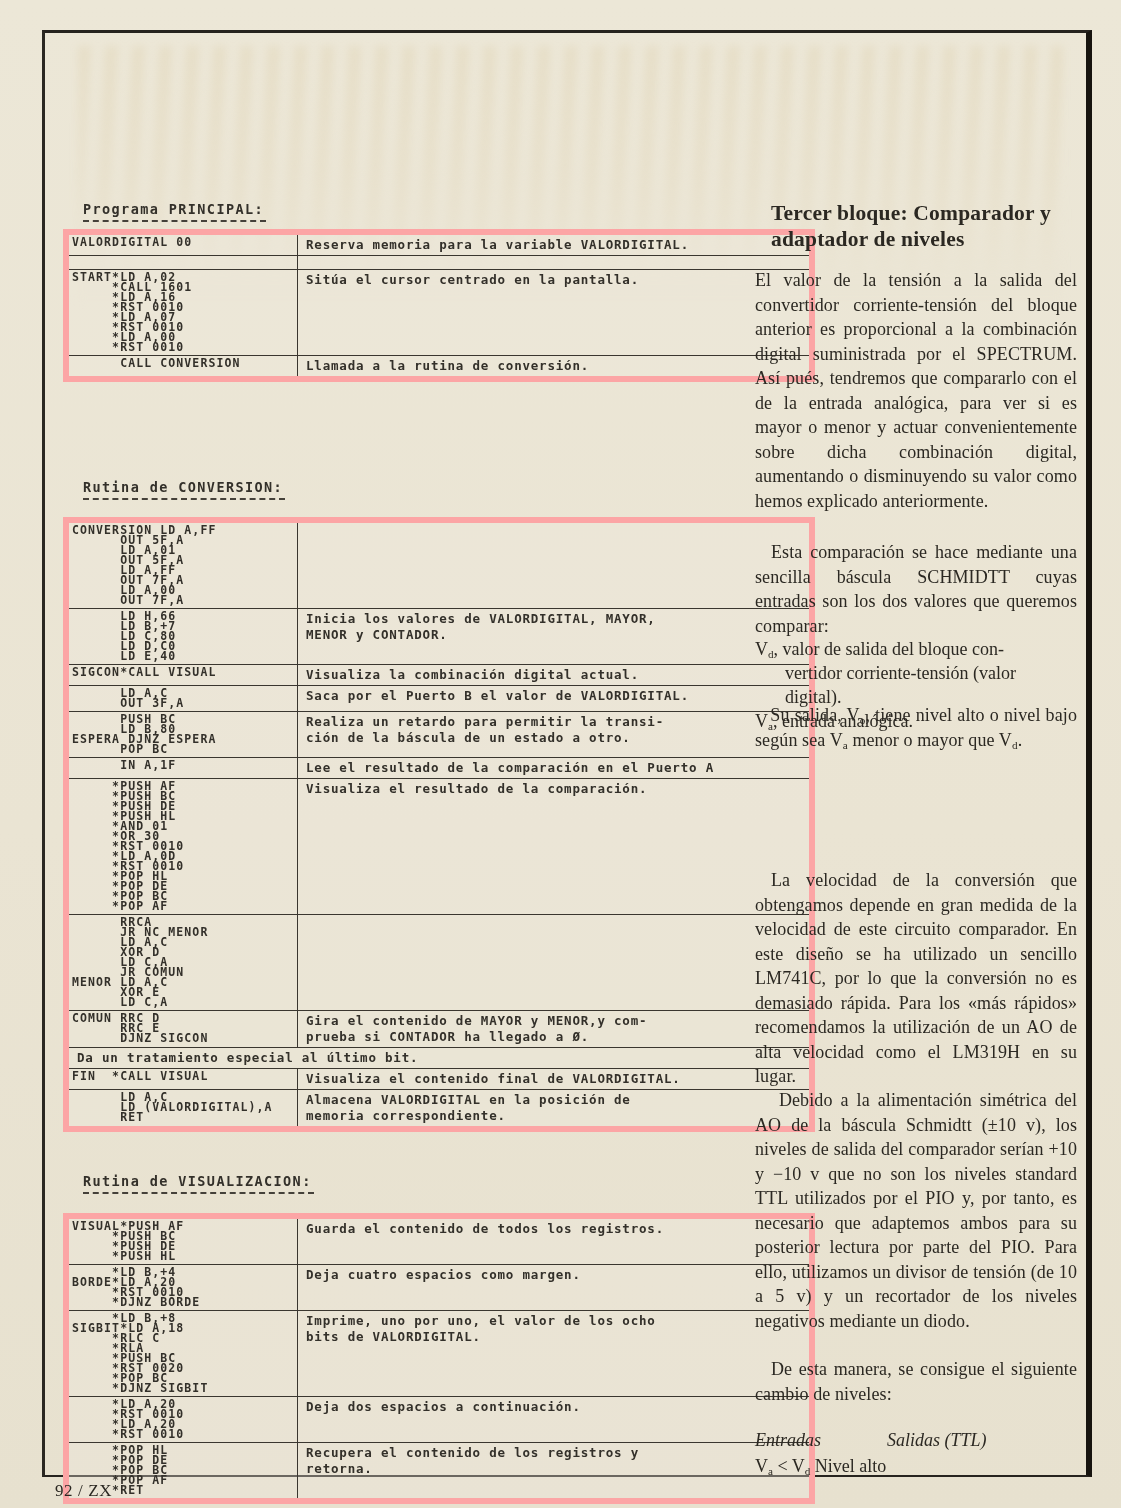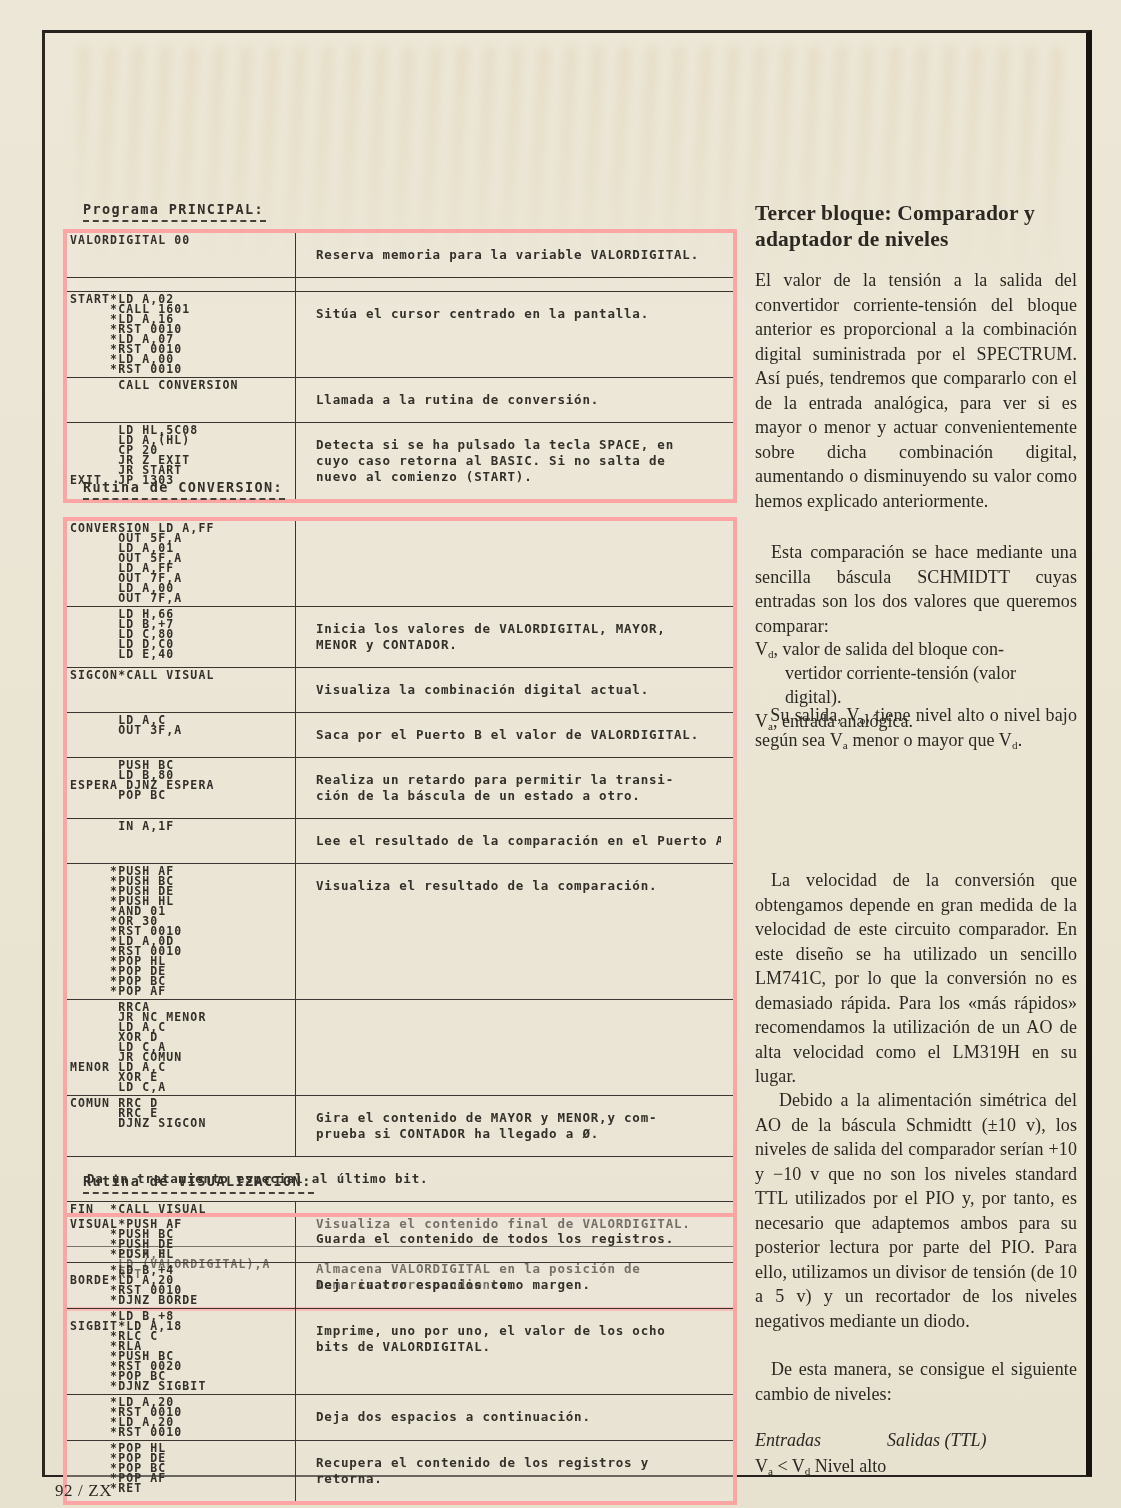--- a/index.html
+++ b/index.html
@@ -15,45 +15,45 @@
          pointer-events:none;}
 
   
   .ghost{position:absolute;left:78px;top:46px;width:985px;height:255px;opacity:.38;
          filter:blur(4px);
          background:
            linear-gradient(180deg,rgba(235,229,214,0) 0%,rgba(235,229,214,.35) 50%,#eae4d3 92%),
            repeating-linear-gradient(93deg,rgba(206,182,128,.45) 0 13px,rgba(235,229,214,0) 13px 27px);}
 
   
-  .listing-section{position:absolute;left:63px;width:674px;}
+  .listing-section{position:absolute;left:63px;width:752px;}
   .sec0{top:200px}.sec1{top:478px}.sec2{top:1172px}
   .listing-heading{display:inline-block;margin-left:20px;padding:0 2px 3px 0;
          font-family:"DejaVu Sans Mono",monospace;font-size:13.5px;font-weight:bold;
          letter-spacing:1.4px;color:#33302a;border-bottom:2px dashed #45413a;}
-  .listing-table{border:4px solid #fca5a5;background:rgba(238,233,221,.35);}
+  .listing-table{border:6px solid #fca5a5;background:rgba(238,233,221,.35);}
   .sec0 .listing-table{margin-top:7px}
   .sec1 .listing-table{margin-top:17px}
   .sec2 .listing-table{margin-top:19px}
   .listing-row{display:flex;border-bottom:1.5px solid #3a362f;}
   .listing-row:last-child{border-bottom:none;}
   .code-cell{width:229px;flex:0 0 229px;box-sizing:border-box;margin:0;
          border-right:1.5px solid #3a362f;padding:2px 2px 3px 3px;
          font-family:"DejaVu Sans Mono",monospace;font-size:11.5px;line-height:10px;
          font-weight:bold;letter-spacing:1.1px;color:#33302a;white-space:pre;overflow:hidden;}
-  .comment-cell{flex:1;margin:12px;padding:2px 4px 2px 8px;box-sizing:border-box;
+  .comment-cell{flex:1;margin:0;padding:2px 4px 2px 8px;box-sizing:border-box;
          font-family:"DejaVu Sans Mono",monospace;font-size:12.5px;line-height:16px;
          font-weight:bold;letter-spacing:.8px;color:#33302a;white-space:pre;overflow:hidden;}
   .listing-row.spacer{height:13px;}
   .listing-row.spacer .code-cell,.listing-row.spacer .comment-cell{padding:0;}
 
   
   .article{position:absolute;left:755px;top:0;width:322px;color:#2b2822;}
   .article>div{position:absolute;left:0;width:322px;}
-  .art-heading{top:200px;font-size:21.5px;line-height:26px;font-weight:bold;letter-spacing:.2px;}
+  .art-heading{top:200px;font-size:21.5px;line-height:26px;font-weight:bold;letter-spacing:.2px;margin-left:16px;}
   .p{font-size:18px;line-height:24.5px;text-align:justify;letter-spacing:.1px;}
   .indent{text-indent:16px;}
   .b-p1{top:268px}.b-p2{top:540px}.b-list{top:637px}.b-p3{top:703px}
   .b-p4{top:868px}.b-p5{top:1088px}.b-p6{top:1357px}.b-levels{top:1428px}
   .list-item{font-size:18px;line-height:24px;text-align:left;}
   .hang{padding-left:30px;text-indent:-30px;}
   sub{font-size:.62em;vertical-align:-.28em;line-height:0;}
   .levels-header{display:flex;font-size:18px;line-height:25px;font-style:italic;}
   .lv-c1{width:132px;}
   .levels-row{font-size:18px;line-height:26px;}
@@ -85,31 +85,20 @@
      *RST 0010
      *LD A,07
      *RST 0010
      *LD A,00
      *RST 0010</pre>
             <pre class="comment-cell">Sitúa el cursor centrado en la pantalla.</pre>
           </div>
           <div class="listing-row">
             <pre class="code-cell">      CALL CONVERSION</pre>
             <pre class="comment-cell">Llamada a la rutina de conversión.</pre>
-          </div>
-          <div class="listing-row">
-            <pre class="code-cell">      LD HL,5C08
-      LD A,(HL)
-      CP 20
-      JR Z EXIT
-      JR START
-EXIT  JP 1303</pre>
-            <pre class="comment-cell">Detecta si se ha pulsado la tecla SPACE, en
-cuyo caso retorna al BASIC. Si no salta de
-nuevo al comienzo (START).</pre>
           </div>
         </div></div>
       <div class="listing-section sec1"><div class="listing-heading">Rutina de CONVERSION:</div><div class="listing-table">
           <div class="listing-row">
             <pre class="code-cell">CONVERSION LD A,FF
       OUT 5F,A
       LD A,01
       OUT 5F,A
       LD A,FF
       OUT 7F,A

